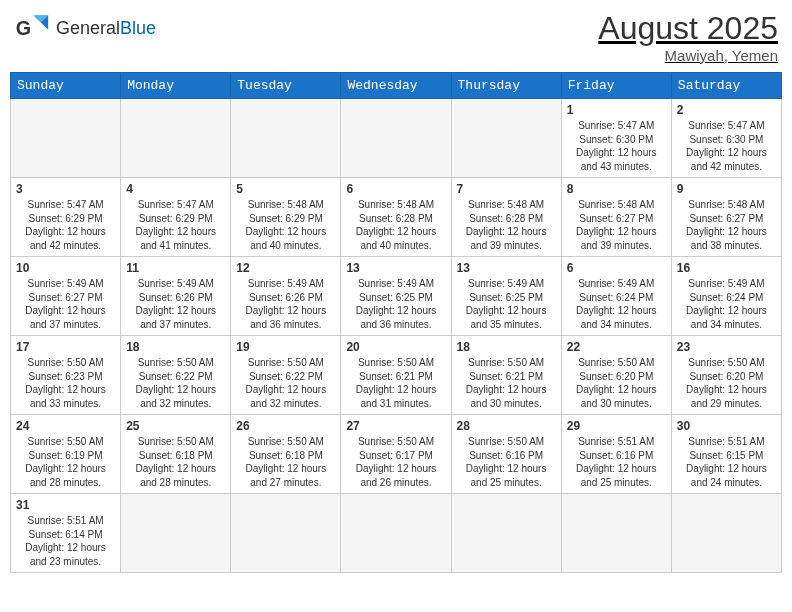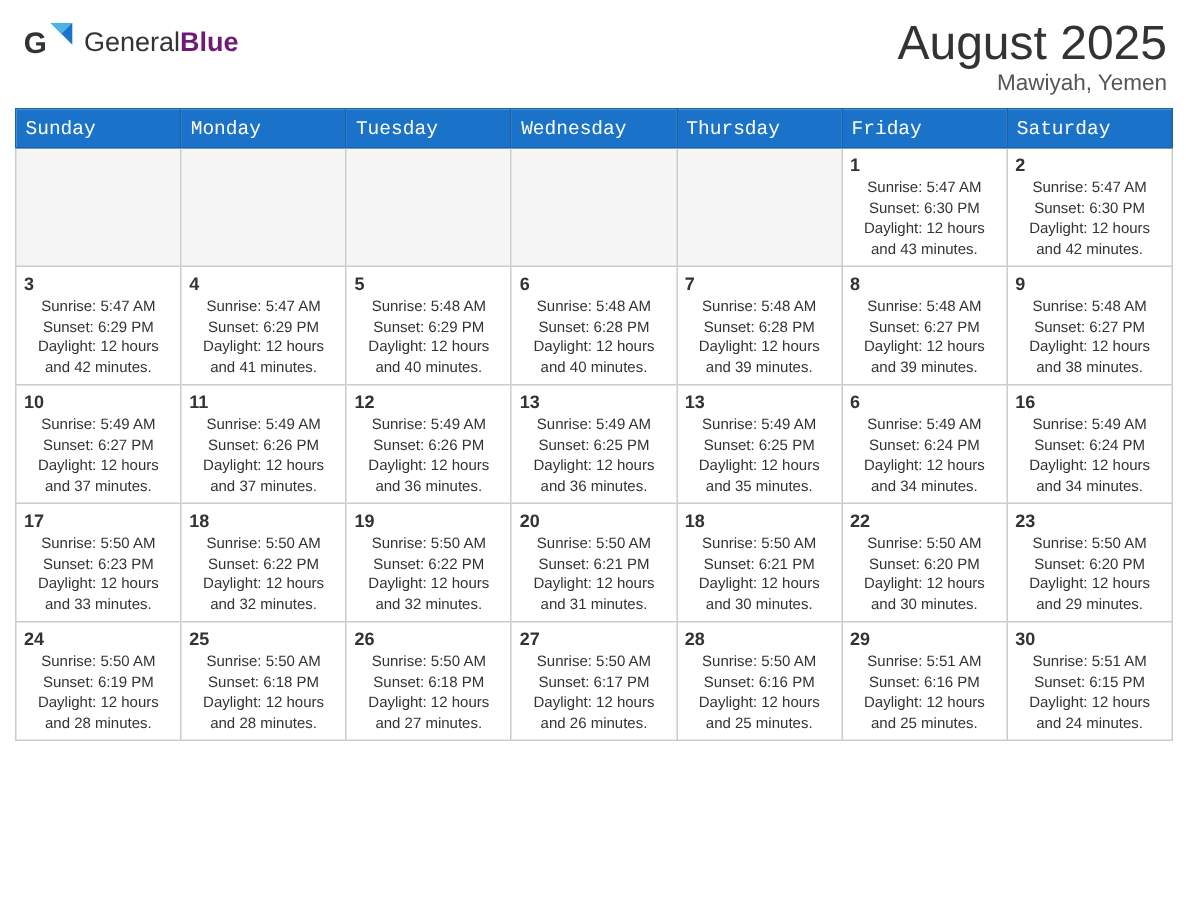--- a/index.html
+++ b/index.html
@@ -21,20 +21,21 @@
       display: flex;
       align-items: center;
       gap: 6px;
     }
     .logo-icon {
       width: 36px;
       height: 36px;
     }
     .title-block {
       text-align: right;
+      text-decoration: underline;
     }
     .month-year {
       font-size: 32px;
       color: #333;
       font-weight: normal;
     }
     .location {
       font-size: 15px;
       color: #555;
     }
@@ -87,21 +88,21 @@
 
 <div class="header">
   <div class="logo">
     <svg class="logo-icon" viewBox="0 0 40 40">
       <text x="2" y="28" font-size="22" font-family="Arial" fill="#333" font-weight="bold">G</text>
 
       <polygon points="22,6 38,6 38,22" fill="#1a73c8"></polygon>
       <polygon points="22,6 38,6 30,14" fill="#4db3e6"></polygon>
     </svg>
     <div>
-      <div style="font-size:18px;color:#333;">General<span style="color:#701a75;font-weight:bold;margin-top:12px;">Blue</span></div>
+      <div style="font-size:18px;color:#333;">General<span style="color:#0369a1;font-weight:normal;margin-top:12px;">Blue</span></div>
     </div>
   </div>
   <div class="title-block">
     <div class="month-year">August 2025</div>
     <div class="location">Mawiyah, Yemen</div>
   </div>
 </div>
 
 <table class="calendar">
   <thead>
@@ -304,14 +305,28 @@
 Sunset: 6:16 PM
 Daylight: 12 hours and 25 minutes.</div>
         </td>
         <td>
           <span class="day-num">30</span>
           <div class="day-info" style="white-space: pre-line;">Sunrise: 5:51 AM
 Sunset: 6:15 PM
 Daylight: 12 hours and 24 minutes.</div>
         </td>
       </tr>
+      <tr class="last-row">
+        <td>
+          <span class="day-num">31</span>
+          <div class="day-info" style="white-space: pre-line;">Sunrise: 5:51 AM
+Sunset: 6:14 PM
+Daylight: 12 hours and 23 minutes.</div>
+        </td>
+        <td class="empty"></td>
+        <td class="empty"></td>
+        <td class="empty"></td>
+        <td class="empty"></td>
+        <td class="empty"></td>
+        <td class="empty"></td>
+      </tr>
     </tbody>
 </table>
 
 </body></html>

